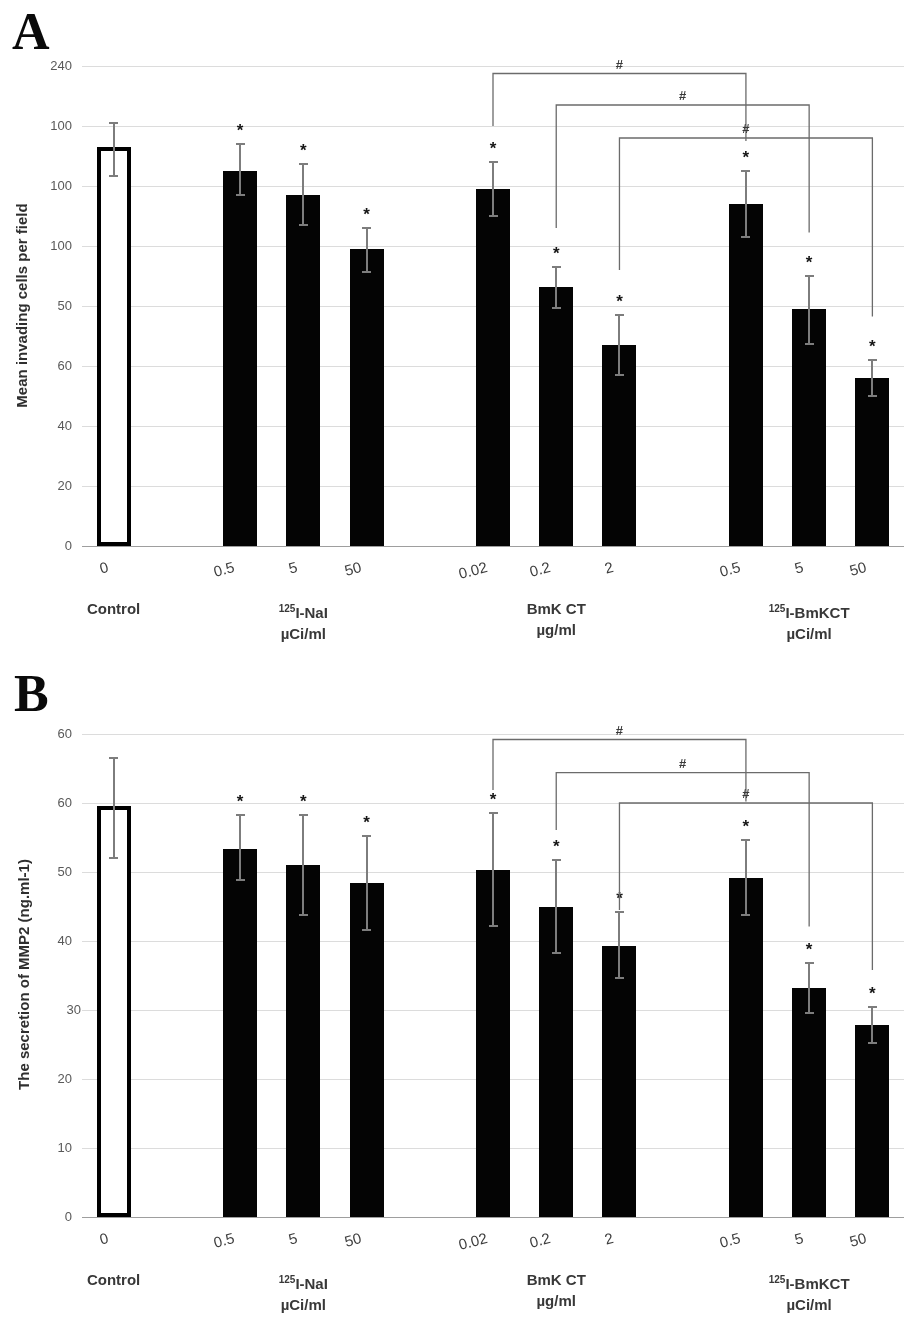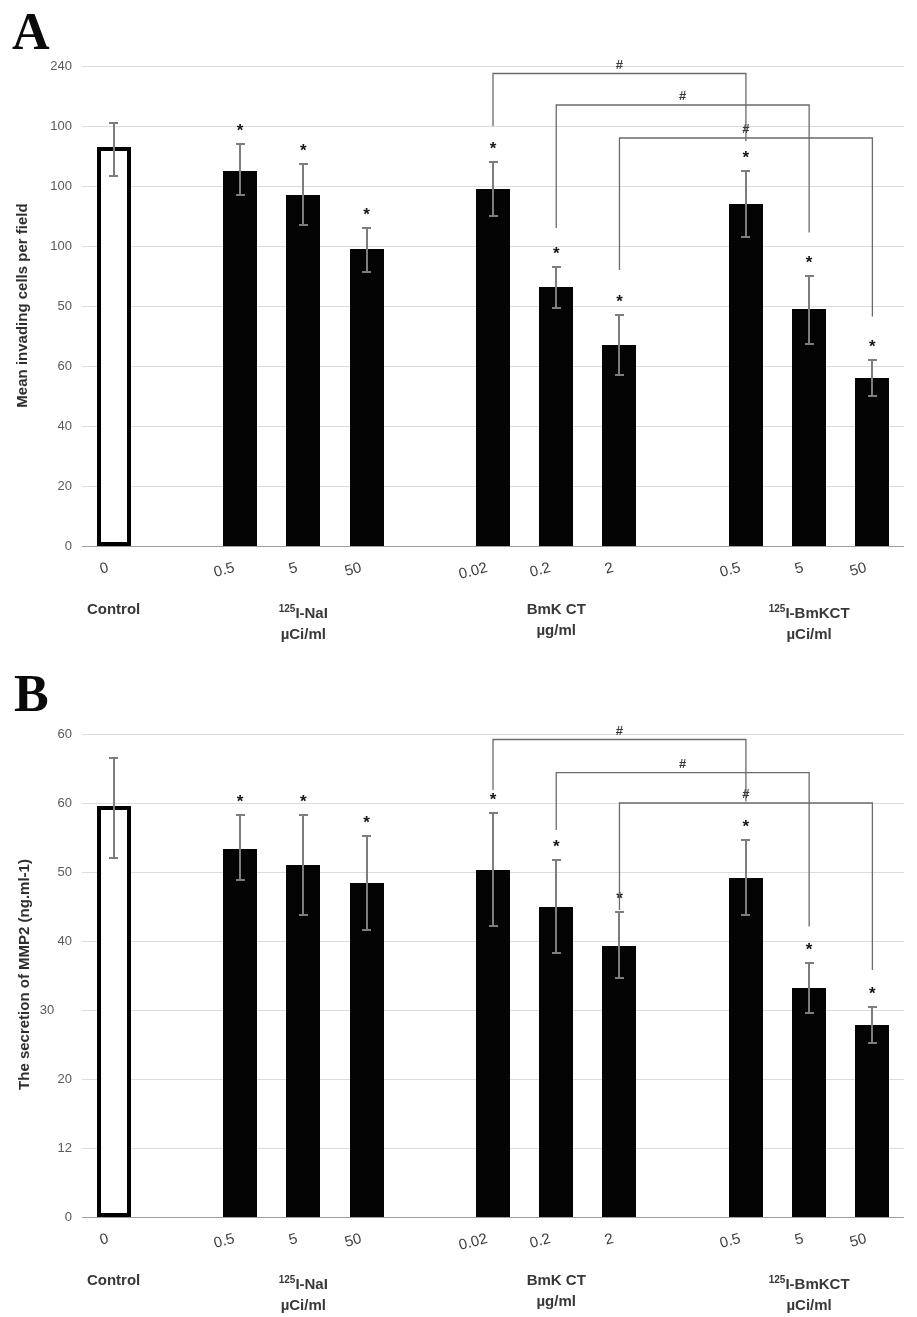--- a/index.html
+++ b/index.html
@@ -162,25 +162,25 @@
       </div>
   </section>
 
   <section class="panel">
     <div class="panel-letter letter-b">B</div>
     <div class="y-title y-title-b">The secretion of MMP2 (ng.ml-1)</div>
     <div class="plot-layer" id="plot-1">
         <div class="axisline" style="left: 82px; top: 1217px; width: 822px;"></div>
         <div class="ytick" style="left: 22px; top: 1209px;">0</div>
         <div class="gridline" style="left: 82px; top: 1148px; width: 822px;"></div>
-        <div class="ytick" style="left: 22px; top: 1140px;">12</div>
+        <div class="ytick" style="left: 22px; top: 1140px;">10</div>
         <div class="gridline" style="left: 82px; top: 1079px; width: 822px;"></div>
         <div class="ytick" style="left: 22px; top: 1071px;">20</div>
         <div class="gridline" style="left: 82px; top: 1010px; width: 822px;"></div>
-        <div class="ytick" style="left: 22px; top: 1002px; text-align: center;">30</div>
+        <div class="ytick" style="left: 31px; top: 1002px;">30</div>
         <div class="gridline" style="left: 82px; top: 941px; width: 822px;"></div>
         <div class="ytick" style="left: 22px; top: 933px;">40</div>
         <div class="gridline" style="left: 82px; top: 872px; width: 822px;"></div>
         <div class="ytick" style="left: 22px; top: 864px;">50</div>
         <div class="gridline" style="left: 82px; top: 803px; width: 822px;"></div>
         <div class="ytick" style="left: 22px; top: 795px;">60</div>
         <div class="gridline" style="left: 82px; top: 734px; width: 822px;"></div>
         <div class="ytick" style="left: 22px; top: 726px;">60</div>
         <div class="bar-open" style="left: 96.6154px; top: 806.45px; width: 34px; height: 410.55px;"></div>
         <div class="err-line" style="left: 112.615px; top: 758.15px; height: 100.05px;"></div>

